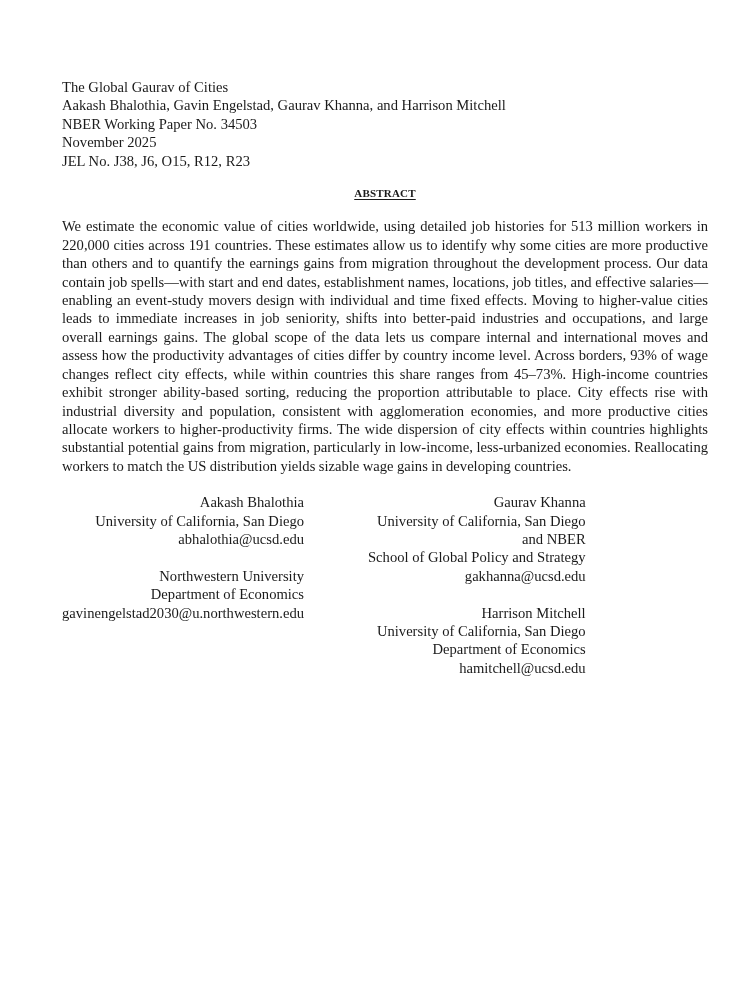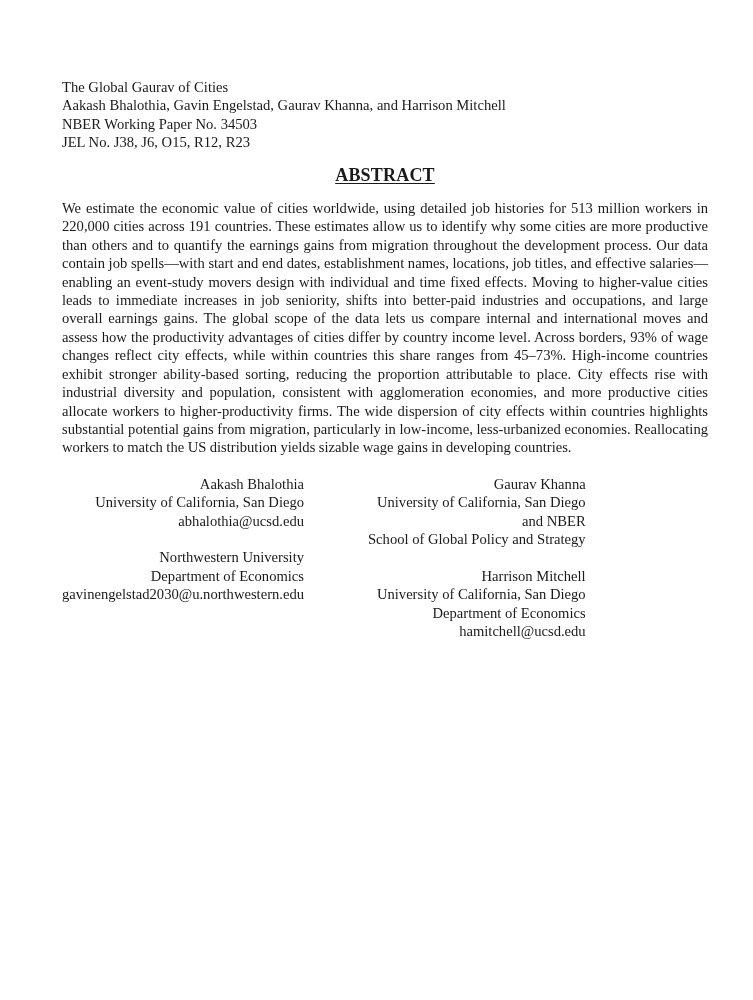--- a/index.html
+++ b/index.html
@@ -26,21 +26,21 @@
     .header-block div {
       white-space: nowrap;
     }
     .abstract-heading {
       margin-top: 14px;
       text-align: center;
       font-weight: bold;
       text-decoration: underline;
       text-underline-offset: 2px;
       letter-spacing: 0.2px;
-      font-size: 18px;
+      font-size: 11px;
     }
     .abstract-body {
       margin-top: 15px;
       text-align: justify;
       text-justify: inter-word;
       word-spacing: -0.2px;
     }
     .authors {
       position: relative;
       margin-top: 18px;
@@ -62,20 +62,21 @@
   </style>
 </head>
 <body>
 
 <div class="page">
 
   <div class="header-block">
     <div>The Global Gaurav of Cities</div>
     <div>Aakash Bhalothia, Gavin Engelstad, Gaurav Khanna, and Harrison Mitchell</div>
     <div>NBER Working Paper No. 34503</div>
+    <div>November 2025</div>
     <div>JEL No. J38, J6, O15, R12, R23</div>
   </div>
 
   <div class="abstract-heading">ABSTRACT</div>
 
   <div class="abstract-body">We estimate the economic value of cities worldwide, using detailed job histories for 513 million workers in 220,000 cities across 191 countries. These estimates allow us to identify why some cities are more productive than others and to quantify the earnings gains from migration throughout the development process. Our data contain job spells—with start and end dates, establishment names, locations, job titles, and effective salaries—enabling an event-study movers design with individual and time fixed effects. Moving to higher-value cities leads to immediate increases in job seniority, shifts into better-paid industries and occupations, and large overall earnings gains. The global scope of the data lets us compare internal and international moves and assess how the productivity advantages of cities differ by country income level. Across borders, 93% of wage changes reflect city effects, while within countries this share ranges from 45–73%. High-income countries exhibit stronger ability-based sorting, reducing the proportion attributable to place. City effects rise with industrial diversity and population, consistent with agglomeration economies, and more productive cities allocate workers to higher-productivity firms. The wide dispersion of city effects within countries highlights substantial potential gains from migration, particularly in low-income, less-urbanized economies. Reallocating workers to match the US distribution yields sizable wage gains in developing countries.</div>
 
   <div class="authors">
 
     <div class="author-col col-left">
@@ -90,20 +91,21 @@
         <div>gavinengelstad2030@u.northwestern.edu</div>
       </div>
     </div>
 
     <div class="author-col col-right">
       <div class="author-entry">
         <div>Gaurav Khanna</div>
         <div>University of California, San Diego</div>
         <div>and NBER</div>
         <div>School of Global Policy and Strategy</div>
+        <div>gakhanna@ucsd.edu</div>
       </div>
       <div class="author-entry">
         <div>Harrison Mitchell</div>
         <div>University of California, San Diego</div>
         <div>Department of Economics</div>
         <div>hamitchell@ucsd.edu</div>
       </div>
     </div>
 
   </div>

